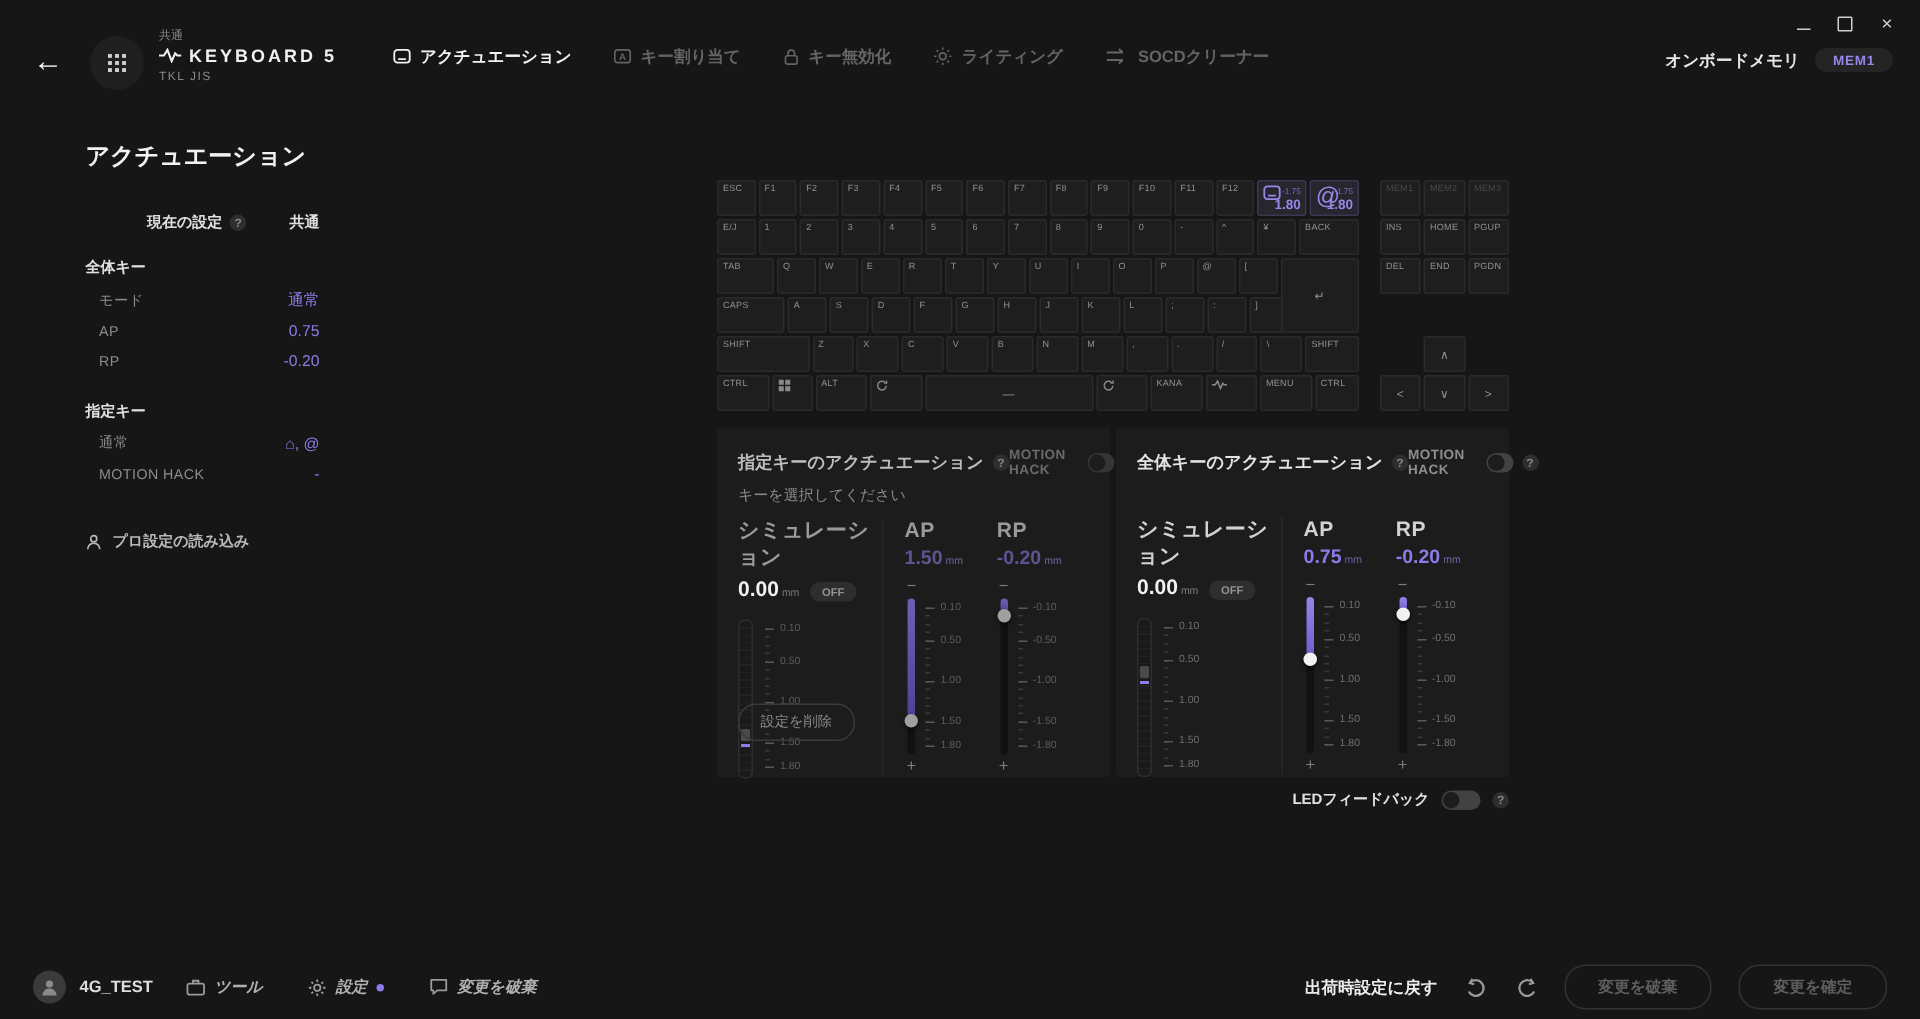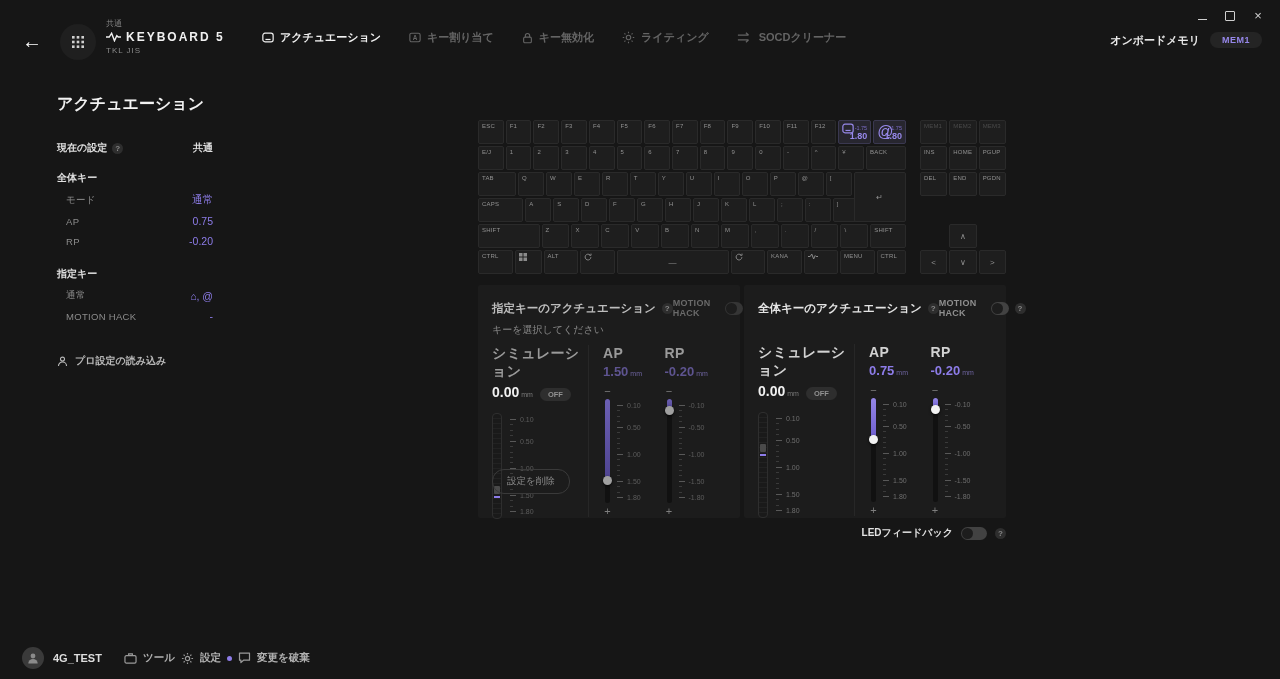--- a/index.html
+++ b/index.html
@@ -27,21 +27,21 @@
   .tab.active{color:#f2f2f2;}
   .tab.active .ico{color:#f2f2f2;}
   .mem{position:absolute;right:18px;top:32px;display:flex;align-items:center;gap:10px;}
   .mem-label{font-size:11px;font-weight:bold;color:#e8e8e8;}
   .mem-pill{background:#242424;border-radius:10px;padding:3px 12px;font-size:9px;font-weight:bold;color:#9687ea;letter-spacing:.5px;}
   
   .sidebar{position:absolute;left:57px;top:94px;width:156px;}
   .sb-title{font-size:16px;font-weight:bold;color:#f2f2f2;}
   .sb-desc{margin-top:42px;font-size:10px;line-height:17px;color:#9a9a9a;}
   .sb-current{margin-top:26px;display:flex;justify-content:space-between;align-items:center;}
-  .sb-current-label{font-size:10px;font-weight:bold;color:#e0e0e0;display:flex;gap:5px;align-items:center;}
+  .sb-current-label{font-size:10px;font-weight:bold;color:#e0e0e0;display:flex;gap:5px;align-items:center;margin-left:41px;}
   .sb-current-value{font-size:10px;font-weight:bold;color:#e0e0e0;}
   .group-title{font-size:10px;font-weight:bold;color:#e0e0e0;margin-top:16px;margin-bottom:4px;}
   .side-row{display:flex;justify-content:space-between;align-items:center;padding:4px 0 4px 9px;}
   .sr-label{font-size:9.5px;color:#8c8c8c;letter-spacing:.3px;}
   .sr-value{font-size:10.5px;color:#8d7ce8;}
   .sb-load{margin-top:28px;display:flex;gap:7px;align-items:center;font-size:10px;font-weight:bold;color:#b8b8b8;}
   .help{width:11px;height:11px;border-radius:50%;background:#2e2e2e;color:#888;font-size:8px;font-weight:bold;
         display:inline-flex;align-items:center;justify-content:center;flex:0 0 auto;}
   
   .kb{position:absolute;left:478px;top:120px;display:flex;}
@@ -953,21 +953,21 @@
     <div class="f-left">
       <div class="f-user">
         <span class="avatar">
           <svg width="12" height="12" viewBox="0 0 12 12">
               <circle cx="6" cy="4" r="2.4" fill="currentColor"></circle>
               <path d="M1.3 11.6 a4.7 4.7 0 0 1 9.4 0 z" fill="currentColor"></path>
             </svg>
         </span>
         <span>4G_TEST</span>
       </div>
-      <div id="foot-items" style="display:flex;gap:6px;">
+      <div id="foot-items" style="display:flex;gap:30px;font-style:italic;">
           <div class="f-item">
             <span class="ico">
               <svg width="13" height="12" viewBox="0 0 14 13">
                 <rect x="1" y="4" width="12" height="8" rx="1.5" fill="none" stroke="currentColor" stroke-width="1.3"></rect>
                 <path d="M5 4 V2 h4 v2" fill="none" stroke="currentColor" stroke-width="1.3"></path>
               </svg>
             </span>
             <span>ツール</span>
           </div>
           <div class="f-item">
@@ -985,15 +985,32 @@
           <div class="f-item">
             <span class="ico">
               <svg width="13" height="12" viewBox="0 0 13 12">
                 <path d="M1.5 1.2 h10 v7 h-6 l-2.6 2.4 v-2.4 h-1.4 z" fill="none" stroke="currentColor" stroke-width="1.2" stroke-linejoin="round"></path>
               </svg>
             </span>
             <span>変更を破棄</span>
           </div>
         </div>
     </div>
+    <div class="f-right">
+      <span class="reset-link">出荷時設定に戻す</span>
+      <span class="histbtn">
+        <svg width="15" height="13" viewBox="0 0 15 13">
+            <path d="M3 3.2 A5.2 5.2 0 1 1 2.2 9" fill="none" stroke="currentColor" stroke-width="1.5"></path>
+            <path d="M4.6 0.6 L2.8 3.4 L5.8 4.2" fill="none" stroke="currentColor" stroke-width="1.3"></path>
+          </svg>
+      </span>
+      <span class="histbtn">
+        <svg width="15" height="13" viewBox="0 0 15 13" style="transform:scaleX(-1)">
+            <path d="M3 3.2 A5.2 5.2 0 1 1 2.2 9" fill="none" stroke="currentColor" stroke-width="1.5"></path>
+            <path d="M4.6 0.6 L2.8 3.4 L5.8 4.2" fill="none" stroke="currentColor" stroke-width="1.3"></path>
+          </svg>
+      </span>
+      <button class="pill-btn">変更を破棄</button>
+      <button class="pill-btn">変更を確定</button>
+    </div>
   </div>
 
 </div>
 
 </body></html>

